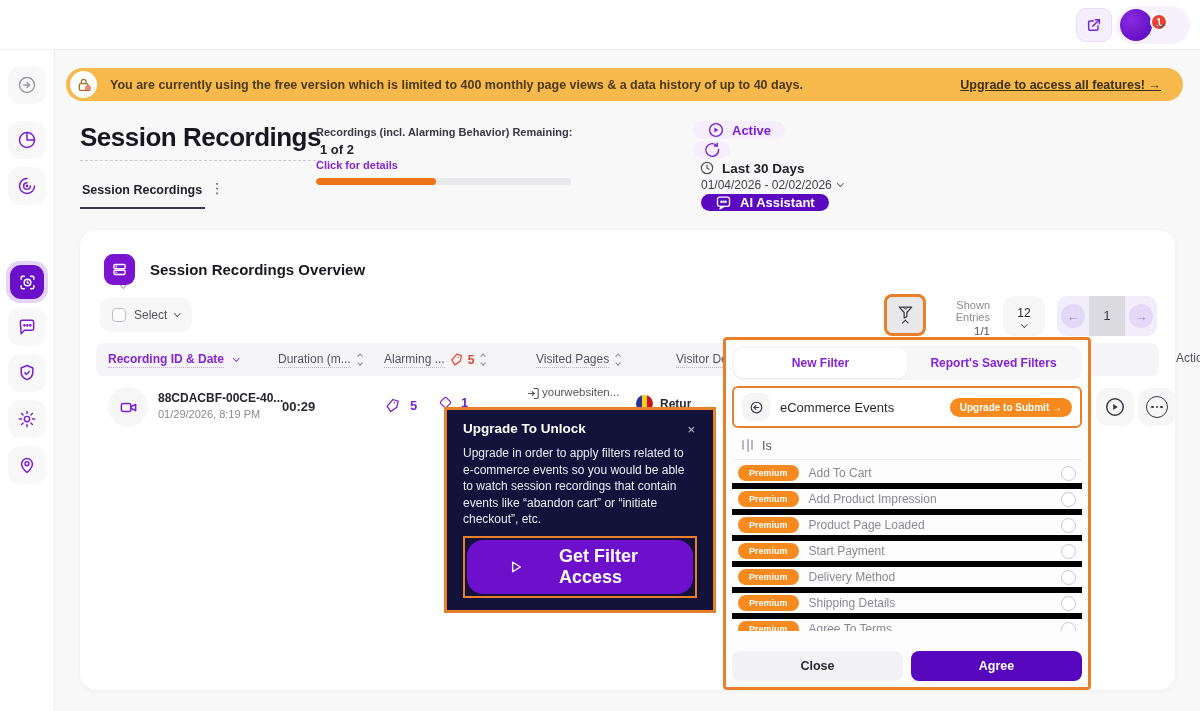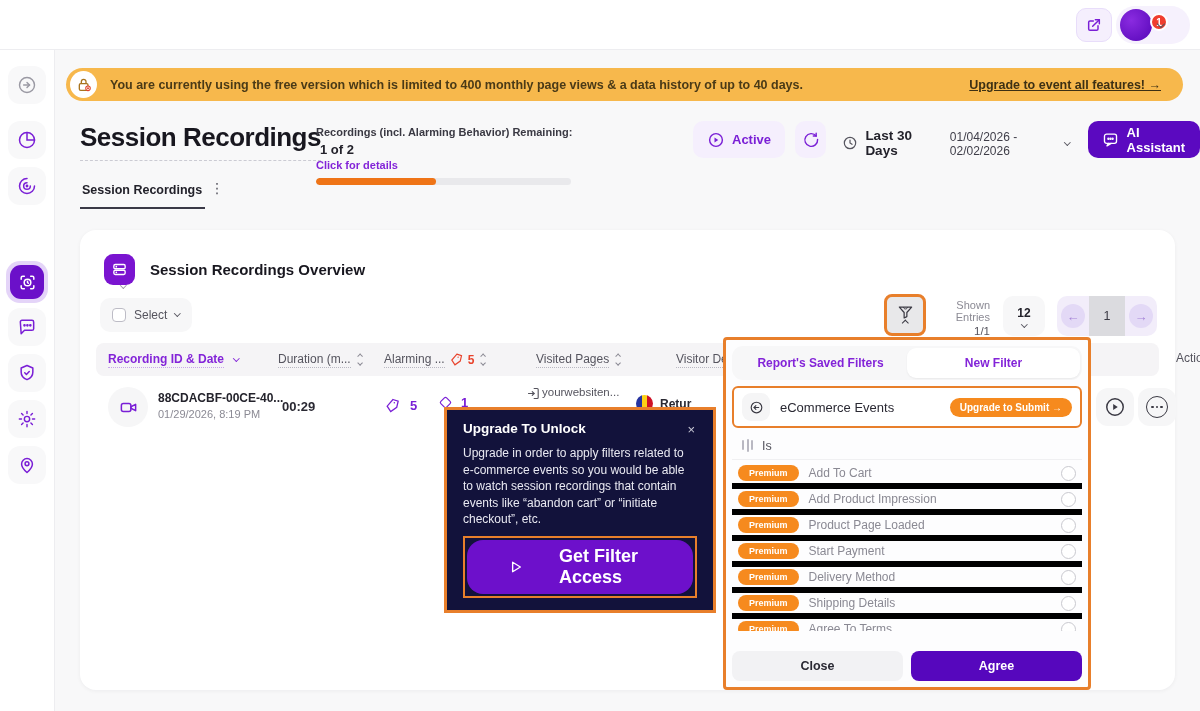--- a/index.html
+++ b/index.html
@@ -31,21 +31,21 @@
 
   
   .page-title { position:absolute; top:122px; left:80px; font-size:26px; font-weight:800; letter-spacing:-0.5px; color:#18171f; padding-bottom:7px; border-bottom:1.5px dashed #cbcbd3; z-index:5; }
   .progress-block { position:absolute; top:122px; left:316px; width:260px; z-index:5; }
   .progress-label { font-size:11px; font-weight:bold; color:#3a3943; display:inline; }
   .progress-value { font-size:13px; font-weight:600; color:#23222b; margin-left:4px; }
   .progress-link { font-size:11px; font-weight:600; color:#8324d8; margin-top:1px; cursor:pointer; }
   .progress-track { margin-top:7px; width:255px; height:7px; border-radius:4px; background:#e9e9ec; overflow:hidden; }
   .progress-fill { height:100%; width:47%; background:#ef7417; border-radius:4px; }
 
-  .hdr-controls { position:absolute; top:121px; left:693px; height:37px; display:flex; align-items:flex-end; gap:10px; z-index:5; }
+  .hdr-controls { position:absolute; top:121px; left:693px; height:37px; display:flex; align-items:flex-start; gap:2px; z-index:5;flex-direction:column; }
   .pill-btn { height:37px; border-radius:10px; background:#f5effd; display:flex; align-items:center; justify-content:center; cursor:pointer; }
   .active-btn { padding:0 14px; gap:7px; }
   .active-btn span { color:#7a1fd6; font-size:13px; font-weight:600; }
   .refresh-btn { width:37px; }
   .period { display:flex; align-items:center; gap:7px; margin-left:6px; }
   .period-label { font-size:13.5px; font-weight:bold; color:#23222b; }
   .date-range { display:flex; align-items:center; margin-left:8px; font-size:12px; color:#3f3e49; cursor:pointer; }
   .ai-btn { margin-left:8px; height:37px; padding:0 14px; border-radius:10px; background:#5b09c0; display:flex; align-items:center; gap:8px; cursor:pointer; }
   .ai-btn span { color:#fff; font-size:13px; font-weight:600; }
 
@@ -61,21 +61,21 @@
 
   .select-btn { position:absolute; top:68px; left:20px; height:34px; padding:0 12px; border-radius:10px; background:#f7f7f8; display:flex; align-items:center; gap:8px; cursor:pointer; }
   .checkbox { width:14px; height:14px; border:1.5px solid #bdbcc6; border-radius:4px; background:#fff; }
   .select-btn span { font-size:12px; color:#55545e; }
 
   .funnel-annot { position:absolute; top:64px; left:804px; width:42px; height:42px; border:3px solid #e87f2b; border-radius:8px; background:#e8e8ea; display:flex; flex-direction:column; align-items:center; justify-content:center; cursor:pointer; z-index:6; }
   .shown-entries { position:absolute; top:69px; left:855px; text-align:right; width:55px; }
   .shown-entries .lab { font-size:11px; color:#8b8a94; }
   .shown-entries .val { font-size:11.5px; color:#55545e; margin-top:2px; }
   .pagesize-btn { position:absolute; top:66px; left:923px; width:42px; height:40px; border-radius:10px; background:#f7f7f8; display:flex; flex-direction:column; align-items:center; justify-content:center; cursor:pointer; }
-  .pagesize-btn .num { font-size:12px; font-weight:bold; color:#23222b; }
+  .pagesize-btn .num { font-size:12px; font-weight:normal; color:#23222b; }
   .pager { position:absolute; top:66px; left:977px; width:100px; height:40px; border-radius:10px; background:#f2edfa; display:flex; align-items:center; overflow:hidden; }
   .pager-arrow { width:32px; height:40px; display:flex; align-items:center; justify-content:center; cursor:pointer; }
   .pager-arrow .circ { width:24px; height:24px; border-radius:50%; background:#e3d9f6; color:#a685d8; font-size:13px; display:flex; align-items:center; justify-content:center; }
   .pager-page { width:36px; height:40px; background:#dbdbdf; display:flex; align-items:center; justify-content:center; font-size:12.5px; color:#3a3943; cursor:pointer; }
 
   .thead { position:absolute; top:113px; left:16px; width:1063px; height:33px; background:#f5f4f6; border-radius:8px; }
   .th { position:absolute; top:0; height:33px; display:flex; align-items:center; gap:4px; font-size:12px; color:#55545e; }
   .th .lbl { border-bottom:1px dotted #b9b8c2; padding-bottom:1px; cursor:pointer; }
   .th.primary .lbl { color:#8324d8; font-weight:bold; border-bottom-color:#c9a6ec; }
   .sort { display:inline-flex; flex-direction:column; gap:2px; margin-left:3px; cursor:pointer; }
@@ -243,21 +243,21 @@
   <div class="banner">
     <div class="banner-lock">
       <svg width="16" height="16" viewBox="0 0 24 24" fill="none" stroke="#a8741f" stroke-width="2">
           <rect x="5" y="10" width="13" height="10" rx="2"></rect>
           <path d="M8 10V7a3.5 3.5 0 0 1 7 0v3"></path>
           <circle cx="18" cy="17" r="3.4" fill="#fff" stroke="#e0432c" stroke-width="1.6"></circle>
           <circle cx="18" cy="17" r="1.5" fill="#e0432c" stroke="none"></circle>
         </svg>
     </div>
     <div class="banner-text">You are currently using the free version which is limited to 400 monthly page views &amp; a data history of up to 40 days.</div>
-    <div class="banner-link">Upgrade to event all features! →</div>
+    <div class="banner-link">Upgrade to access all features! →</div>
   </div>
 
   <div class="page-title">Session Recordings</div>
 
   <div class="progress-block">
     <div>
       <span class="progress-label">Recordings (incl. Alarming Behavior) Remaining:</span>
       <span class="progress-value">1 of 2</span>
     </div>
     <div class="progress-link">Click for details</div>
@@ -479,22 +479,22 @@
               <path d="M1.5 1.5 10.5 7l-9 5.5z"></path>
             </svg>
           </span>
         <span>Get Filter Access</span>
       </div>
     </div>
   </div>
 
   <div class="fpanel">
     <div class="fp-tabs">
+      <div class="fp-tab sel">New Filter</div>
       <div class="fp-tab">Report's Saved Filters</div>
-      <div class="fp-tab sel">New Filter</div>
     </div>
     <div class="fp-field">
       <span class="fp-field-icon">
         <svg width="15" height="15" viewBox="0 0 24 24" fill="none" stroke="#3a3943" stroke-width="1.8" stroke-linecap="round">
             <circle cx="12" cy="12" r="8.5"></circle>
             <path d="M15.5 12h-7"></path>
             <path d="m11 9-3 3 3 3"></path>
           </svg>
       </span>
       <span class="fp-field-label">eCommerce Events</span>

